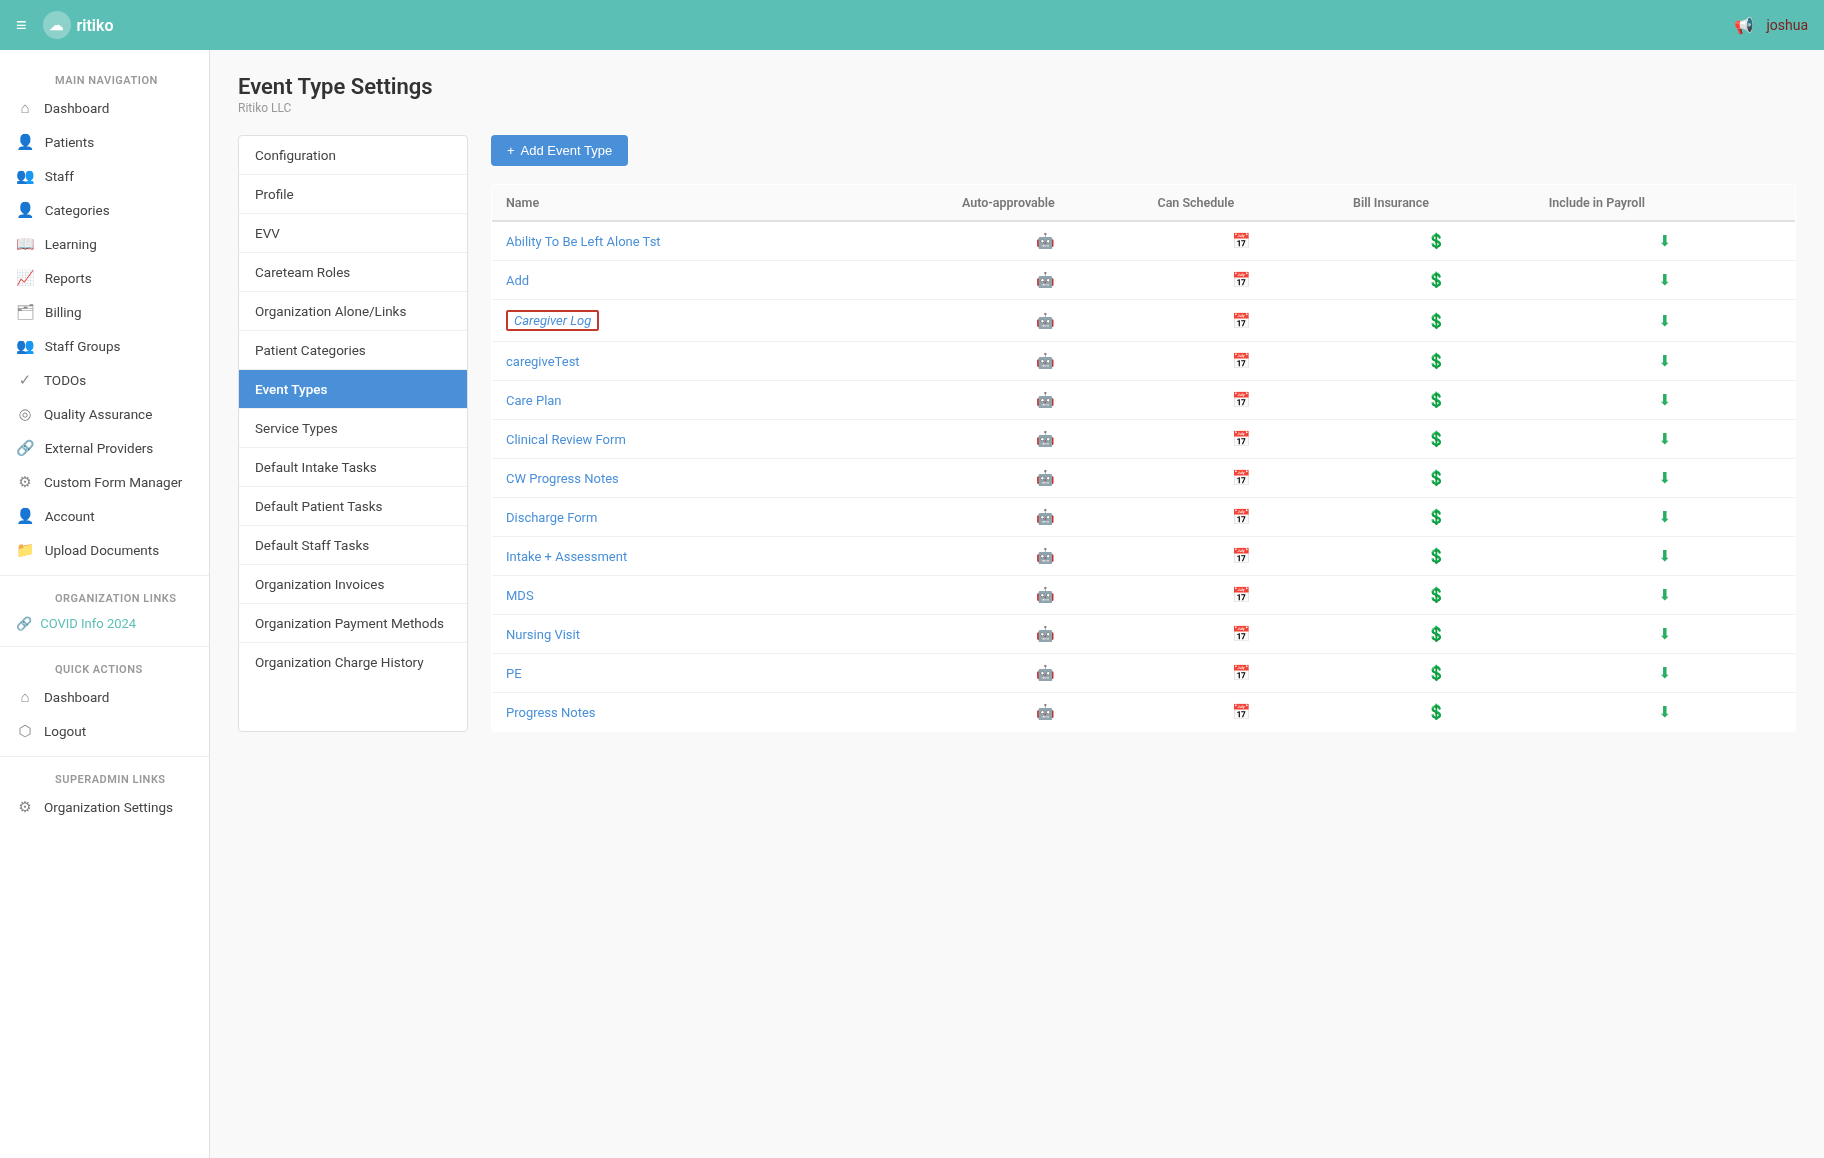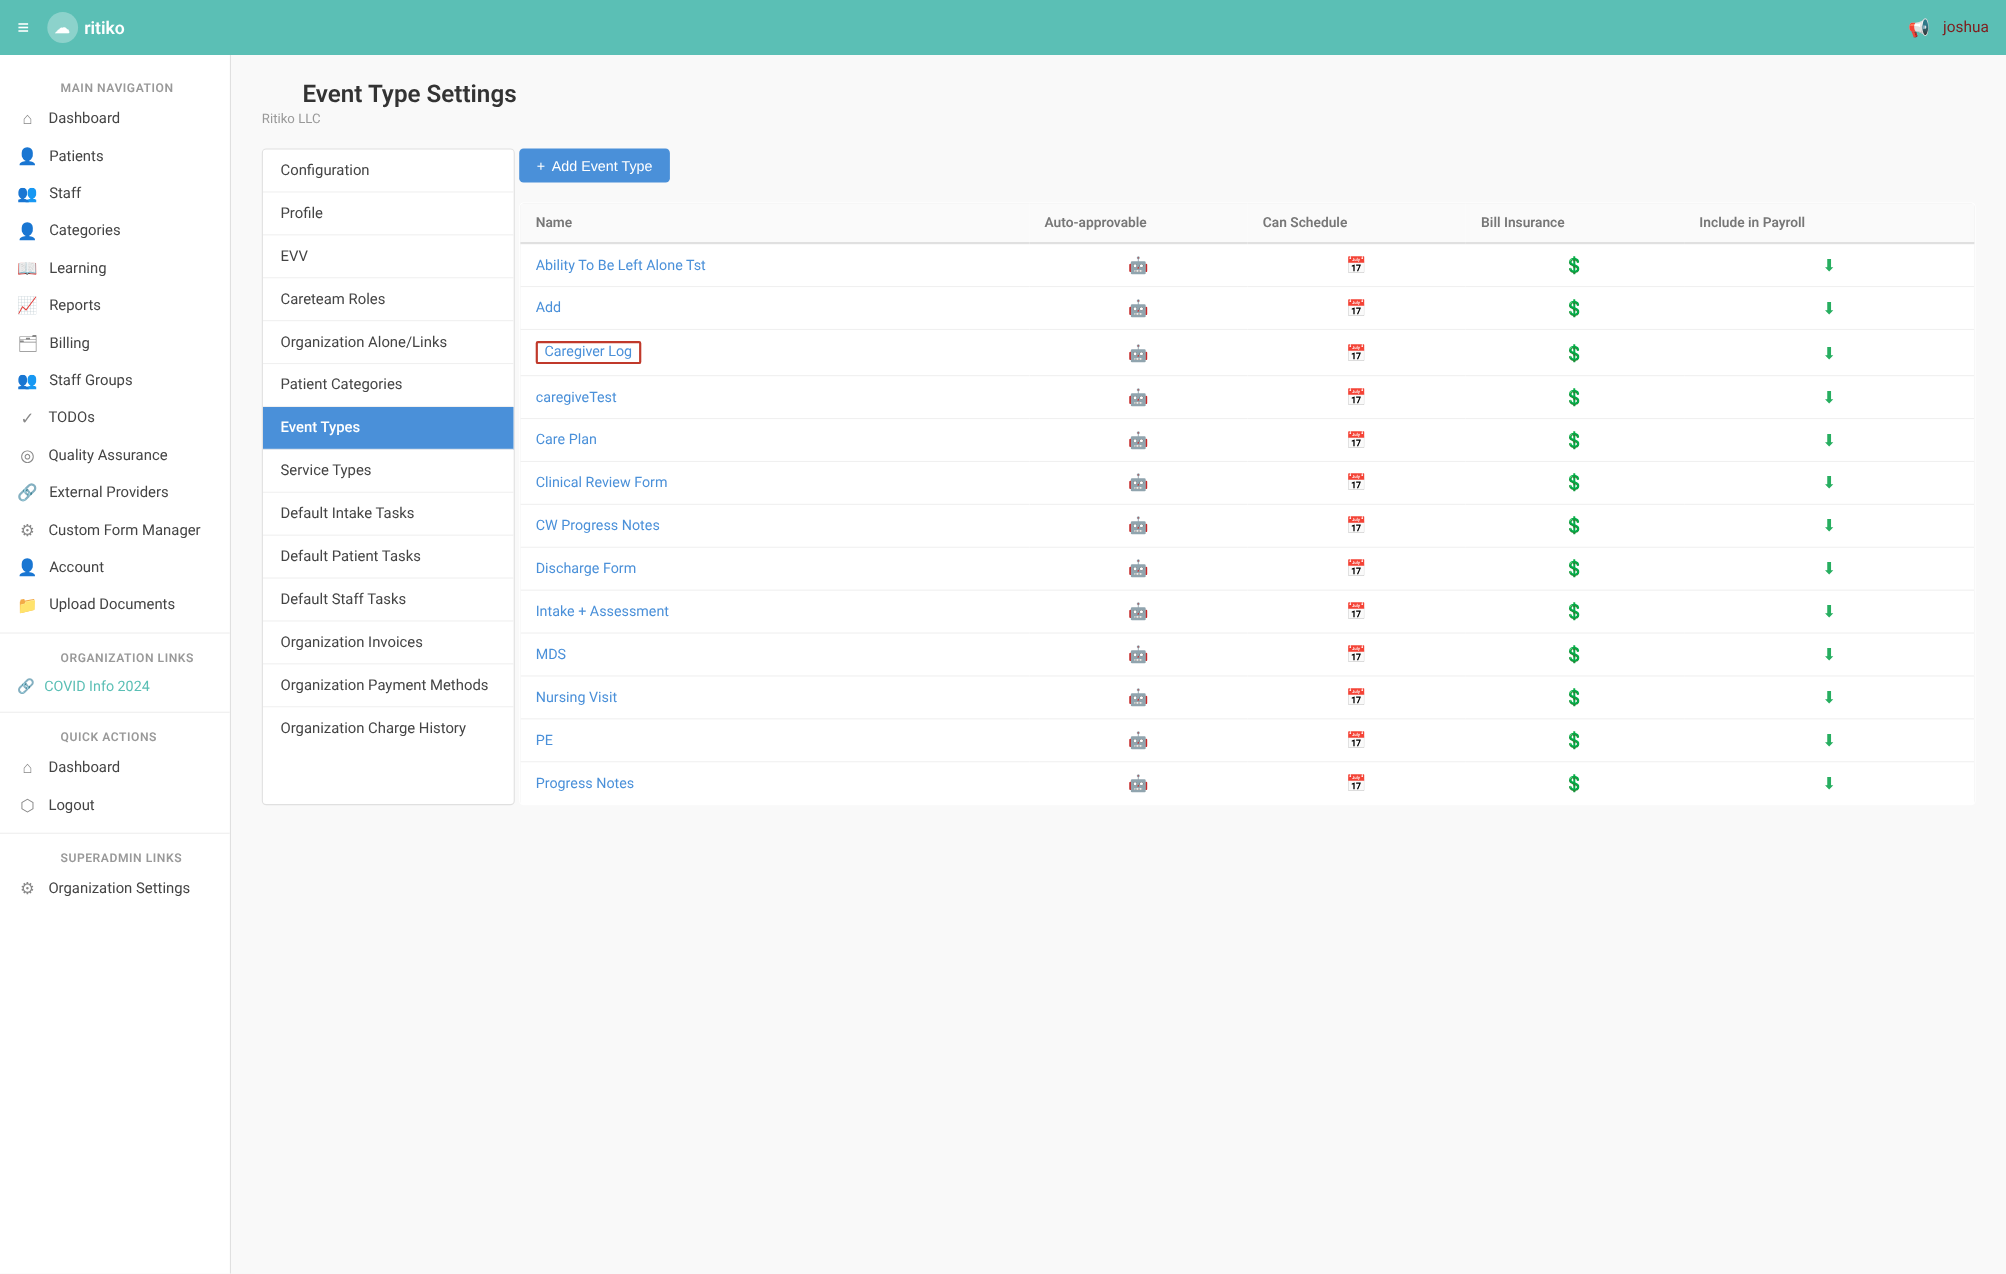--- a/index.html
+++ b/index.html
@@ -65,31 +65,30 @@
       padding: 24px 28px;
       background: #f9f9f9;
       overflow-y: auto;
     }
 
     .page-title {
       font-size: 22px;
       font-weight: 600;
       color: #333;
       margin-bottom: 2px;
-      margin-left: 37px;
     }
     .page-subtitle {
       font-size: 12px;
       color: #999;
       margin-bottom: 20px;
     }
 
     .content-row {
       display: flex;
-      gap: 4px;
+      gap: 23px;
     }
 
     
     .config-panel {
       width: 230px;
       min-width: 230px;
       background: white;
       border: 1px solid #e0e0e0;
       border-radius: 4px;
       overflow: hidden;
@@ -156,20 +155,21 @@
       color: #4a90d9;
       cursor: pointer;
       text-decoration: none;
     }
 
     .highlighted-row td:first-child .name-link {
       border: 2px solid #c0392b;
       padding: 1px 6px;
       border-radius: 2px;
       display: inline-block;
+      font-style: italic;
     }
 
     .icon-cell { text-align: center; }
     .robot-icon { color: #e74c3c; font-size: 15px; }
     .calendar-icon { color: #27ae60; font-size: 15px; }
     .dollar-icon { color: #27ae60; font-size: 15px; }
     .download-icon { color: #27ae60; font-size: 15px; }
 
     .col-name { width: 35%; }
     .col-auto { width: 15%; text-align: center; }

